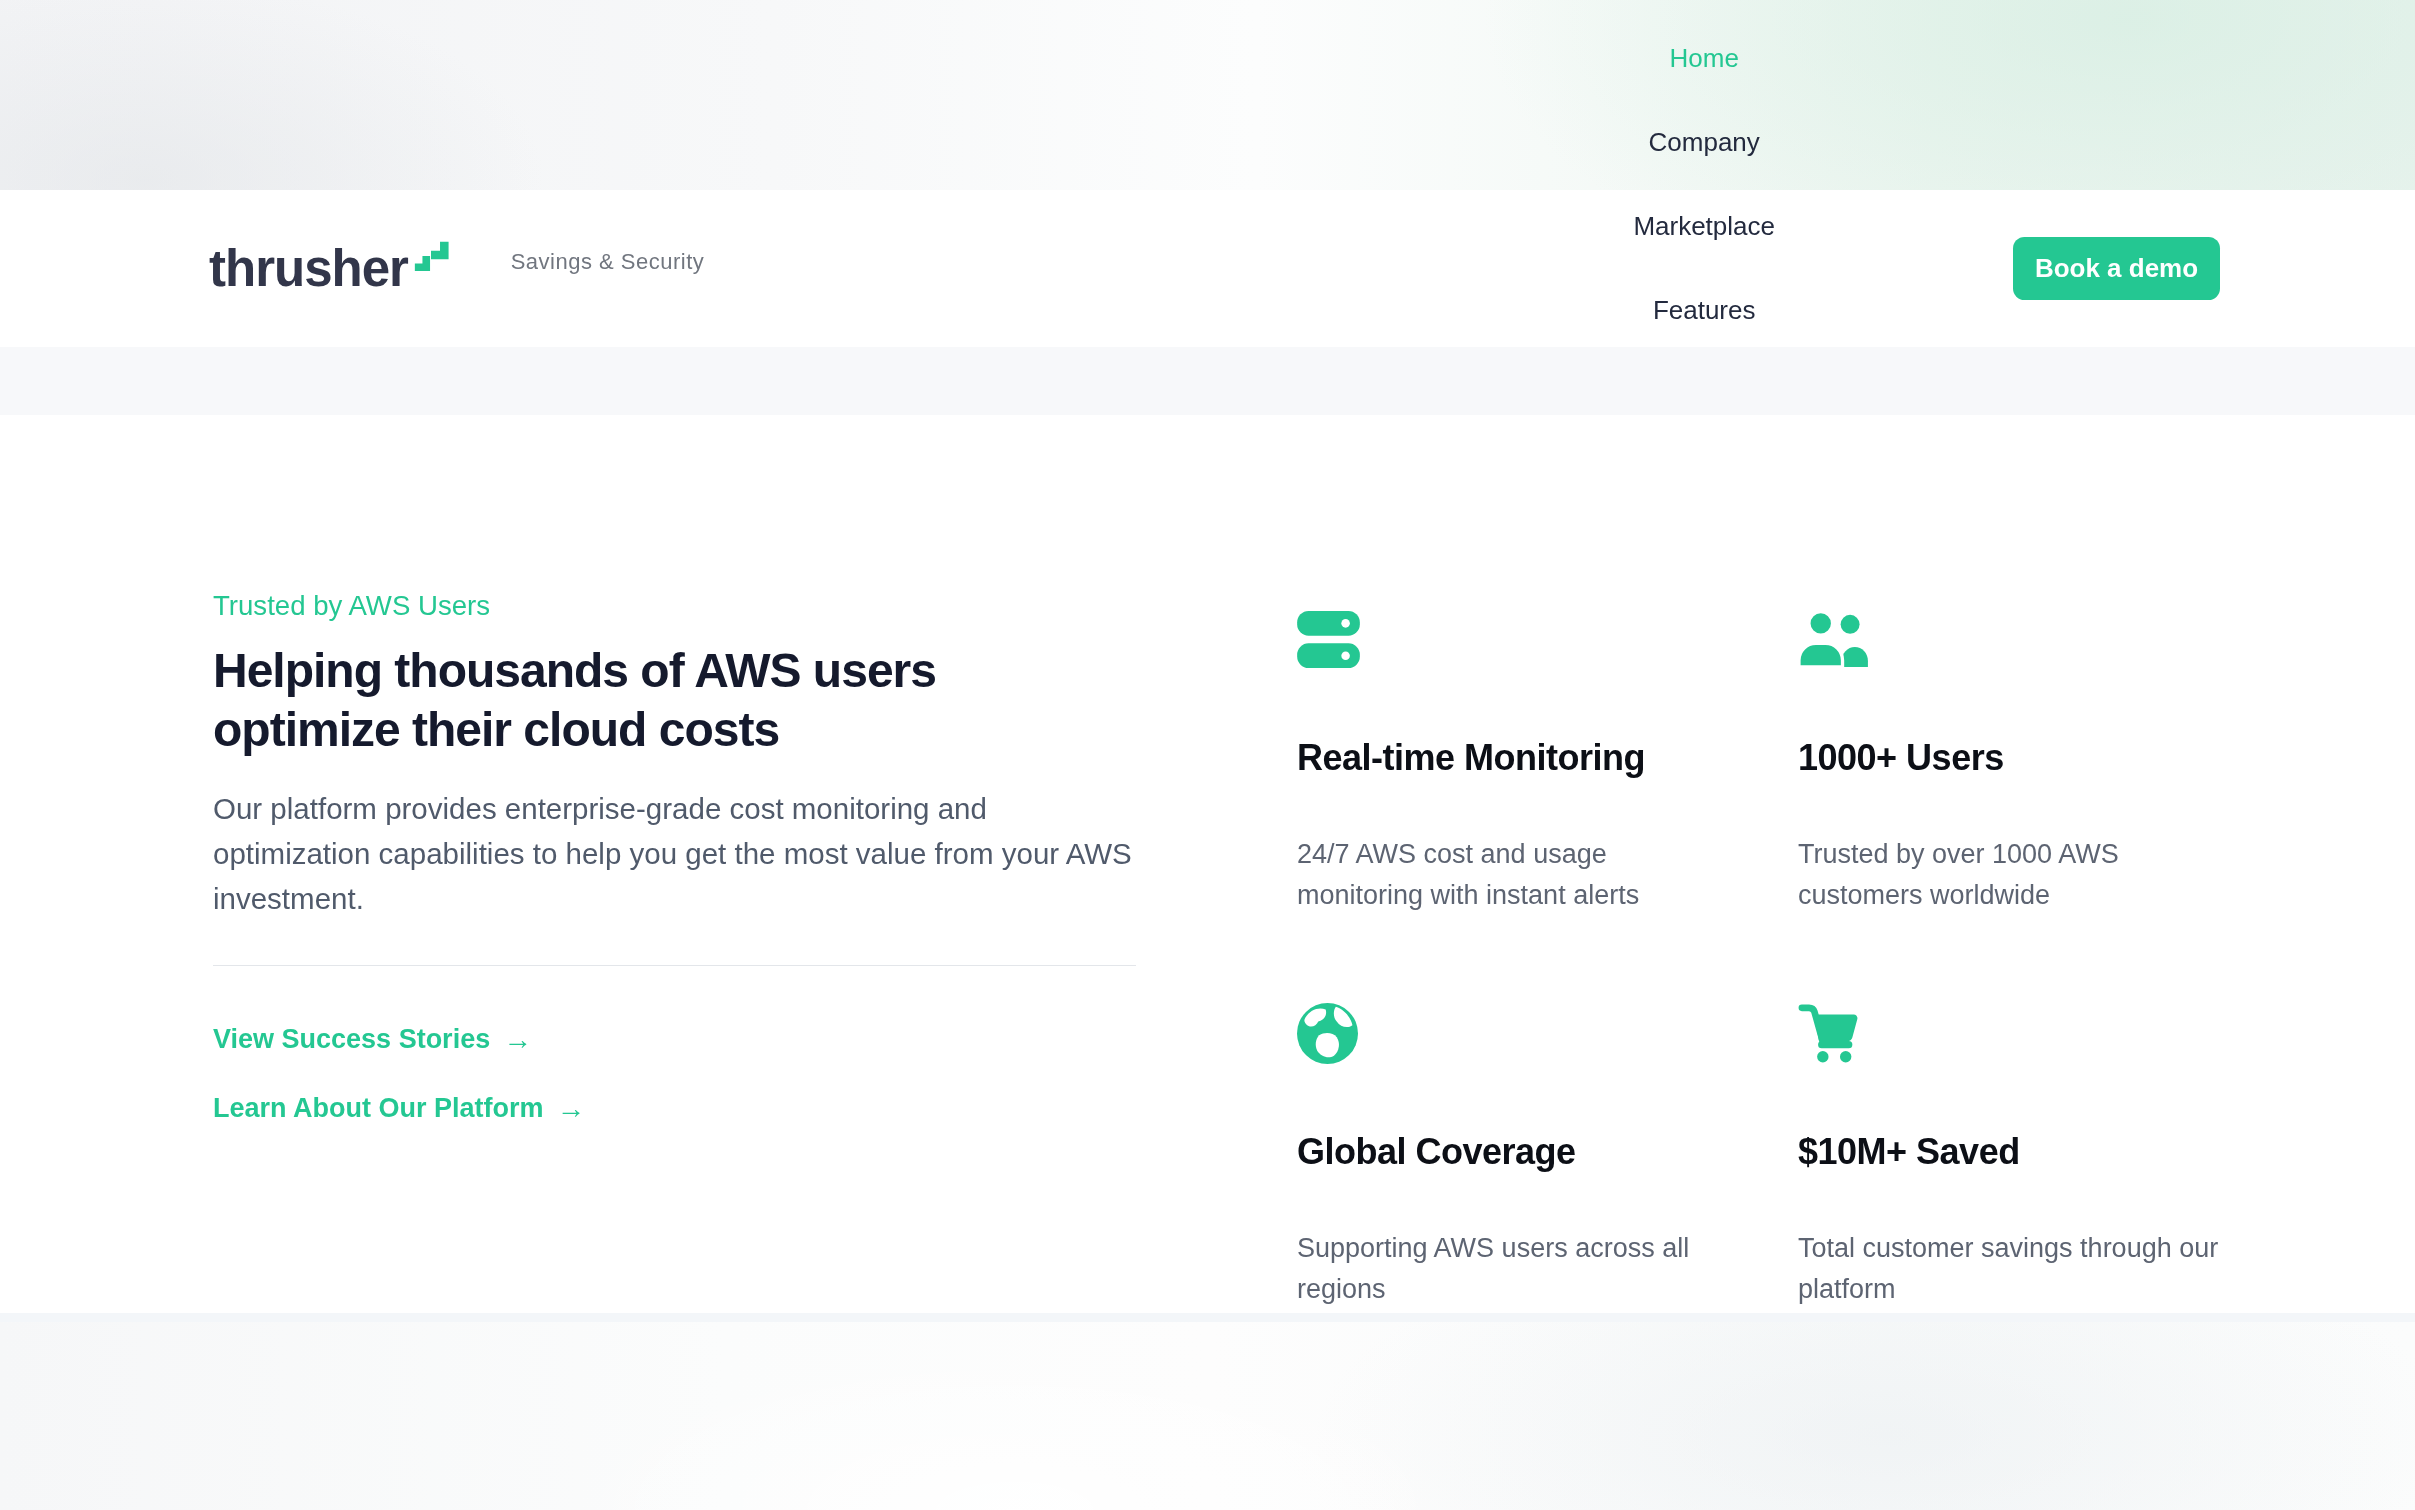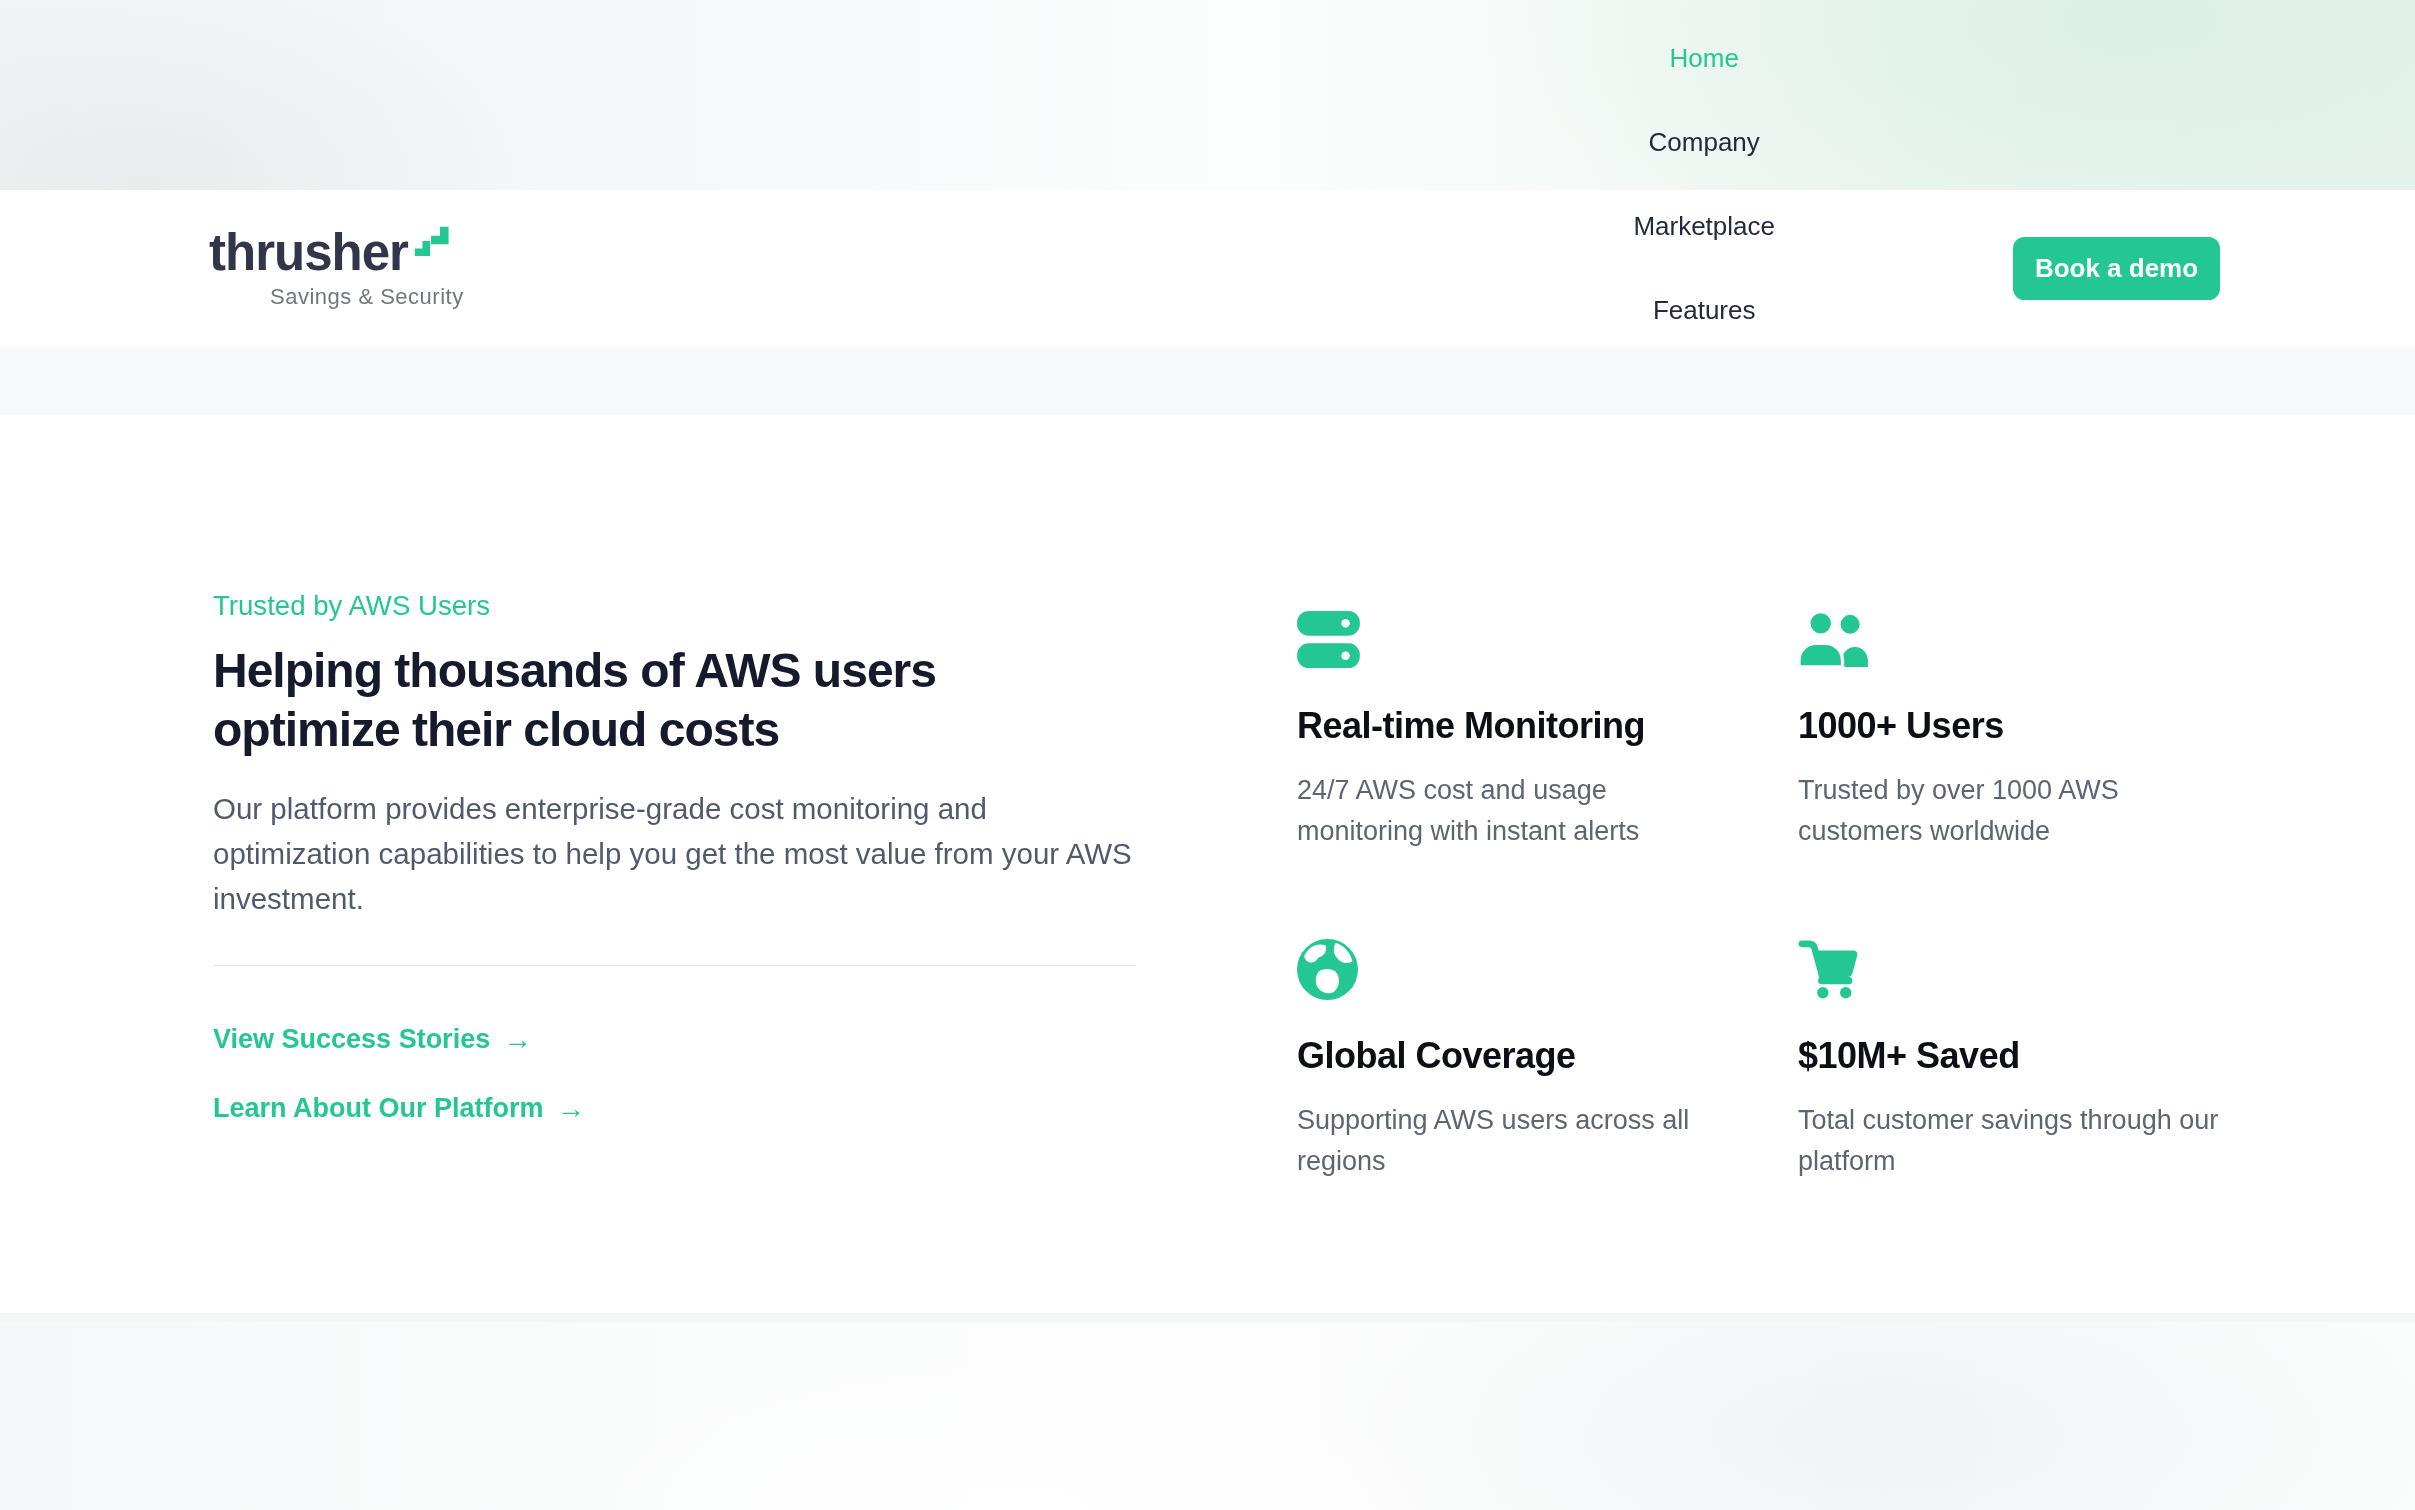--- a/index.html
+++ b/index.html
@@ -22,21 +22,21 @@
       radial-gradient(856px 399px at 88% 10%, rgba(214,238,226,0.75), rgba(214,238,226,0) 75%),
       linear-gradient(to right,#f2f3f5 0%,#f7f8f9 32%,#fcfdfd 52%,#eef6f1 80%,#e9f3ee 100%);
   }
 
   
   .header{
     position:absolute;top:190px;left:0;width:2416px;height:157px;
     background:#ffffff;display:flex;align-items:center;
     padding:0 196px 0 209px;
   }
-  .logo{display:flex;flex-direction:column;cursor:pointer;}
+  .logo{display:flex;flex-direction:row;cursor:pointer;}
   .logo-row{display:flex;align-items:flex-start;}
   .logo-word{font-size:51px;font-weight:600;color:#32364a;letter-spacing:-1px;line-height:1;}
   .logo-arrow{margin-left:3.8px;margin-top:-7.6px;}
   .logo-tagline{font-size:22px;color:#71767f;letter-spacing:0.5px;margin-left:61px;margin-top:5.7px;}
 
   .nav{display:flex;gap:53px;margin-left:auto;margin-right:238px;align-items:center;flex-direction:column;}
   .nav-item{font-size:26px;font-weight:500;color:var(--nav-text);cursor:pointer;white-space:nowrap;}
   .nav-item.active{color:var(--accent);}
 
   .cta-btn{
@@ -70,21 +70,21 @@
     display:flex;align-items:center;gap:13.3px;
     font-size:27px;font-weight:700;color:var(--accent);cursor:pointer;width:max-content;
   }
   .story-link .arrow{font-size:28.5px;font-weight:400;line-height:1;}
 
   
   .features{
     margin-left:157px;margin-top:20px;
     display:grid;grid-template-columns:428px 428px;column-gap:73px;row-gap:88px;
   }
-  .feature{display:flex;flex-direction:column;align-items:flex-start;}
+  .feature{display:flex;flex-direction:column;align-items:flex-start;gap:32px;}
   .feature-icon{height:59px;display:flex;align-items:center;}
   .feature-title{margin-top:36px;font-size:36px;font-weight:800;color:#0c0f16;letter-spacing:-0.5px;}
   .feature-desc{margin-top:23px;font-size:27px;color:var(--muted-text);line-height:41px;max-width:428px;}
 
   
   .footer-band{
     position:absolute;top:1313px;left:0;width:2416px;height:198px;
     border-top:9.5px solid #f3f6f9;
     background:
       radial-gradient(666px 247px at 42% 100%, rgba(255,255,255,0.9), rgba(255,255,255,0) 70%),

